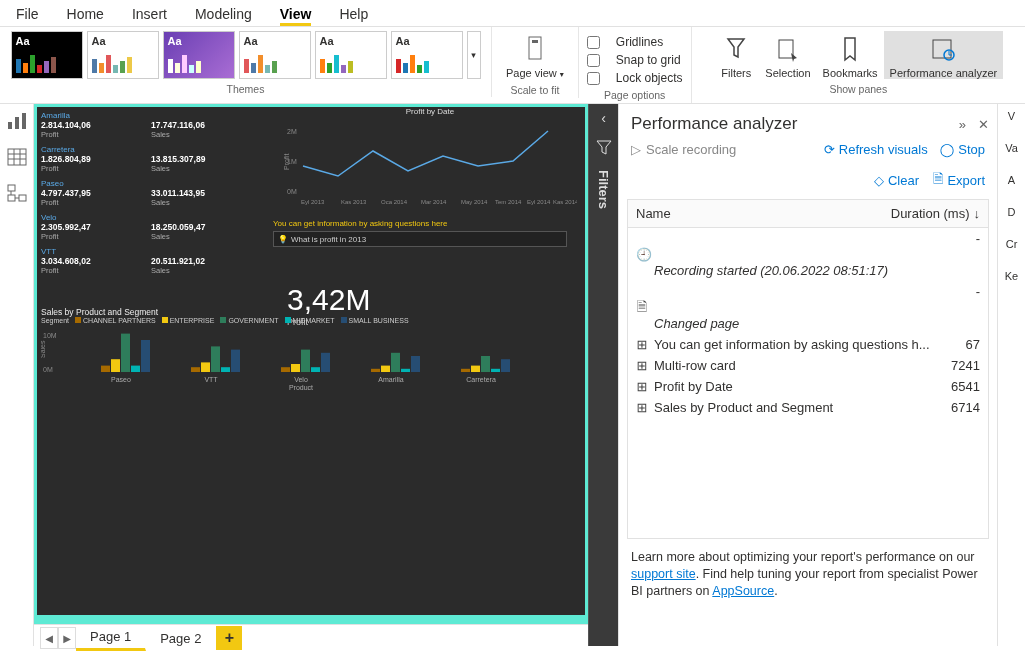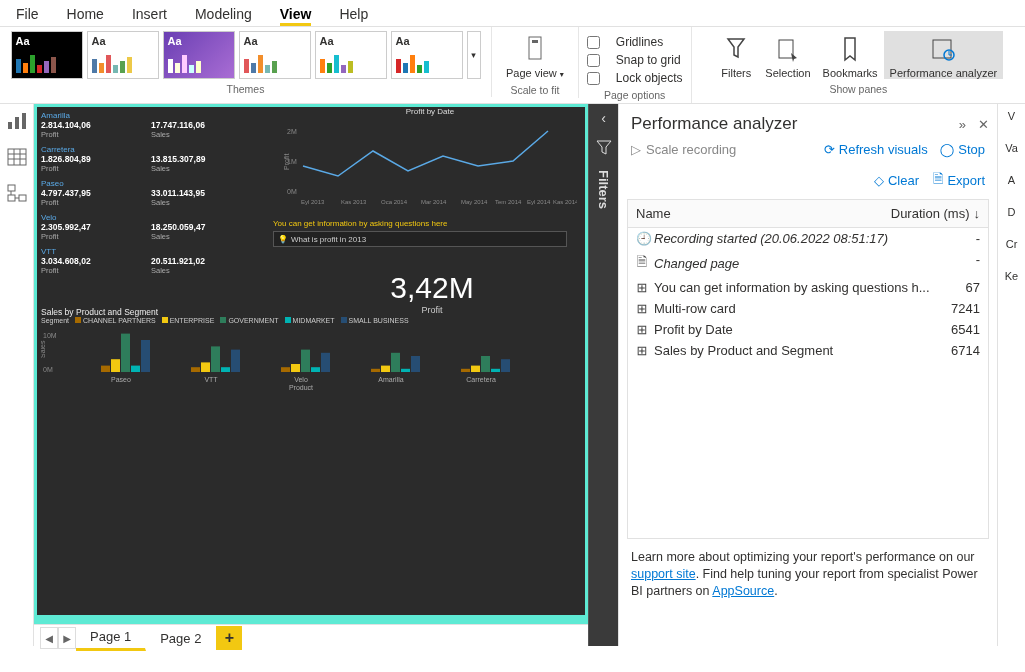--- a/index.html
+++ b/index.html
@@ -40,21 +40,21 @@
 .multi-row { display: flex; gap: 32px; padding: 4px 4px 0 4px; font-size: 8px; }
 .mr-col { display: flex; flex-direction: column; gap: 6px; width: 78px; }
 .mr-card .title { color: #5aa9e6; font-size: 8px; }
 .mr-card .value { color: #fff; font-size: 8.5px; font-weight: 600; }
 .mr-card .label { color: #aaa; font-size: 7.5px; }
 
 .profit-chart { position: absolute; left: 246px; top: 0; width: 294px; height: 110px; }
 .profit-chart .ct { font-size: 8px; text-align: center; color: #ddd; }
 .qna-bar { position: absolute; left: 236px; top: 112px; width: 294px; font-size: 8px; color: #f2c811; }
 .qna-input { margin-top: 3px; background: #222; border: 1px solid #555; width: 100%; height: 16px; font-size: 8px; color: #ccc; padding: 1px 4px; display: flex; align-items: center; gap: 3px; }
-.big-kpi { position: absolute; left: 250px; top: 164px; width: 290px; text-align: center; }
+.big-kpi { position: absolute; left: 250px; top: 176px; width: 290px; }
 .big-kpi .val { font-size: 30px; color: #fff; font-weight: 300; }
 .big-kpi .lbl { font-size: 9px; color: #ccc; }
 
 .bar-chart { position: absolute; left: 4px; top: 200px; width: 530px; height: 92px; }
 .bar-chart .title { font-size: 8.5px; color: #eee; }
 .legend { font-size: 7px; color: #ccc; display: flex; gap: 6px; flex-wrap: wrap; }
 .legend .sw { width: 6px; height: 6px; display: inline-block; margin-right: 2px; }
 
 .sheet-tabs { background: #fff; display: flex; align-items: center; border-top: 1px solid #e1e1e1; height: 34px; padding-left: 6px; gap: 0; width: 554px; }
 .nav-arrow { width: 18px; height: 22px; display: flex; align-items: center; justify-content: center; cursor: pointer; color: #666; font-size: 10px; border: 1px solid #ddd; }
@@ -75,21 +75,21 @@
 .pane-toolbar .right { display: flex; gap: 12px; }
 .linkbtn { color: #0078d4; cursor: pointer; display: flex; align-items: center; gap: 4px; }
 .sub-toolbar { display: flex; justify-content: flex-end; gap: 14px; padding: 4px 12px 8px; font-size: 13px; }
 
 .analyze-table { margin: 0 8px; border: 1px solid #e1e1e1; height: 340px; font-size: 13px; }
 .analyze-table .thead { display: flex; justify-content: space-between; background: #fafafa; border-bottom: 1px solid #e1e1e1; padding: 6px 8px; }
 .analyze-table .thead .dur { display: flex; align-items: center; gap: 4px; }
 .analyze-row { display: flex; justify-content: space-between; padding: 3px 8px; }
 .analyze-row .nm { display: flex; align-items: center; gap: 6px; }
 .analyze-row .nm .icn { width: 12px; display: inline-block; text-align: center; color: #444; }
-.analyze-row.italic .txt { font-style: italic; }
+.analyze-row.italic .txt { font-style: italic; margin-top: 32px; }
 
 .footnote { font-size: 12.5px; padding: 10px 12px 0; color: #323130; line-height: 1.35; }
 .footnote a { color: #0078d4; text-decoration: underline; cursor: pointer; }
 
 .right-rail { width: 28px; border-left: 1px solid #e1e1e1; display: flex; flex-direction: column; align-items: center; padding-top: 6px; gap: 20px; overflow: hidden; }
 .right-rail div { font-size: 11px; }
 
 svg { display: block; }
 </style>
 </head>

